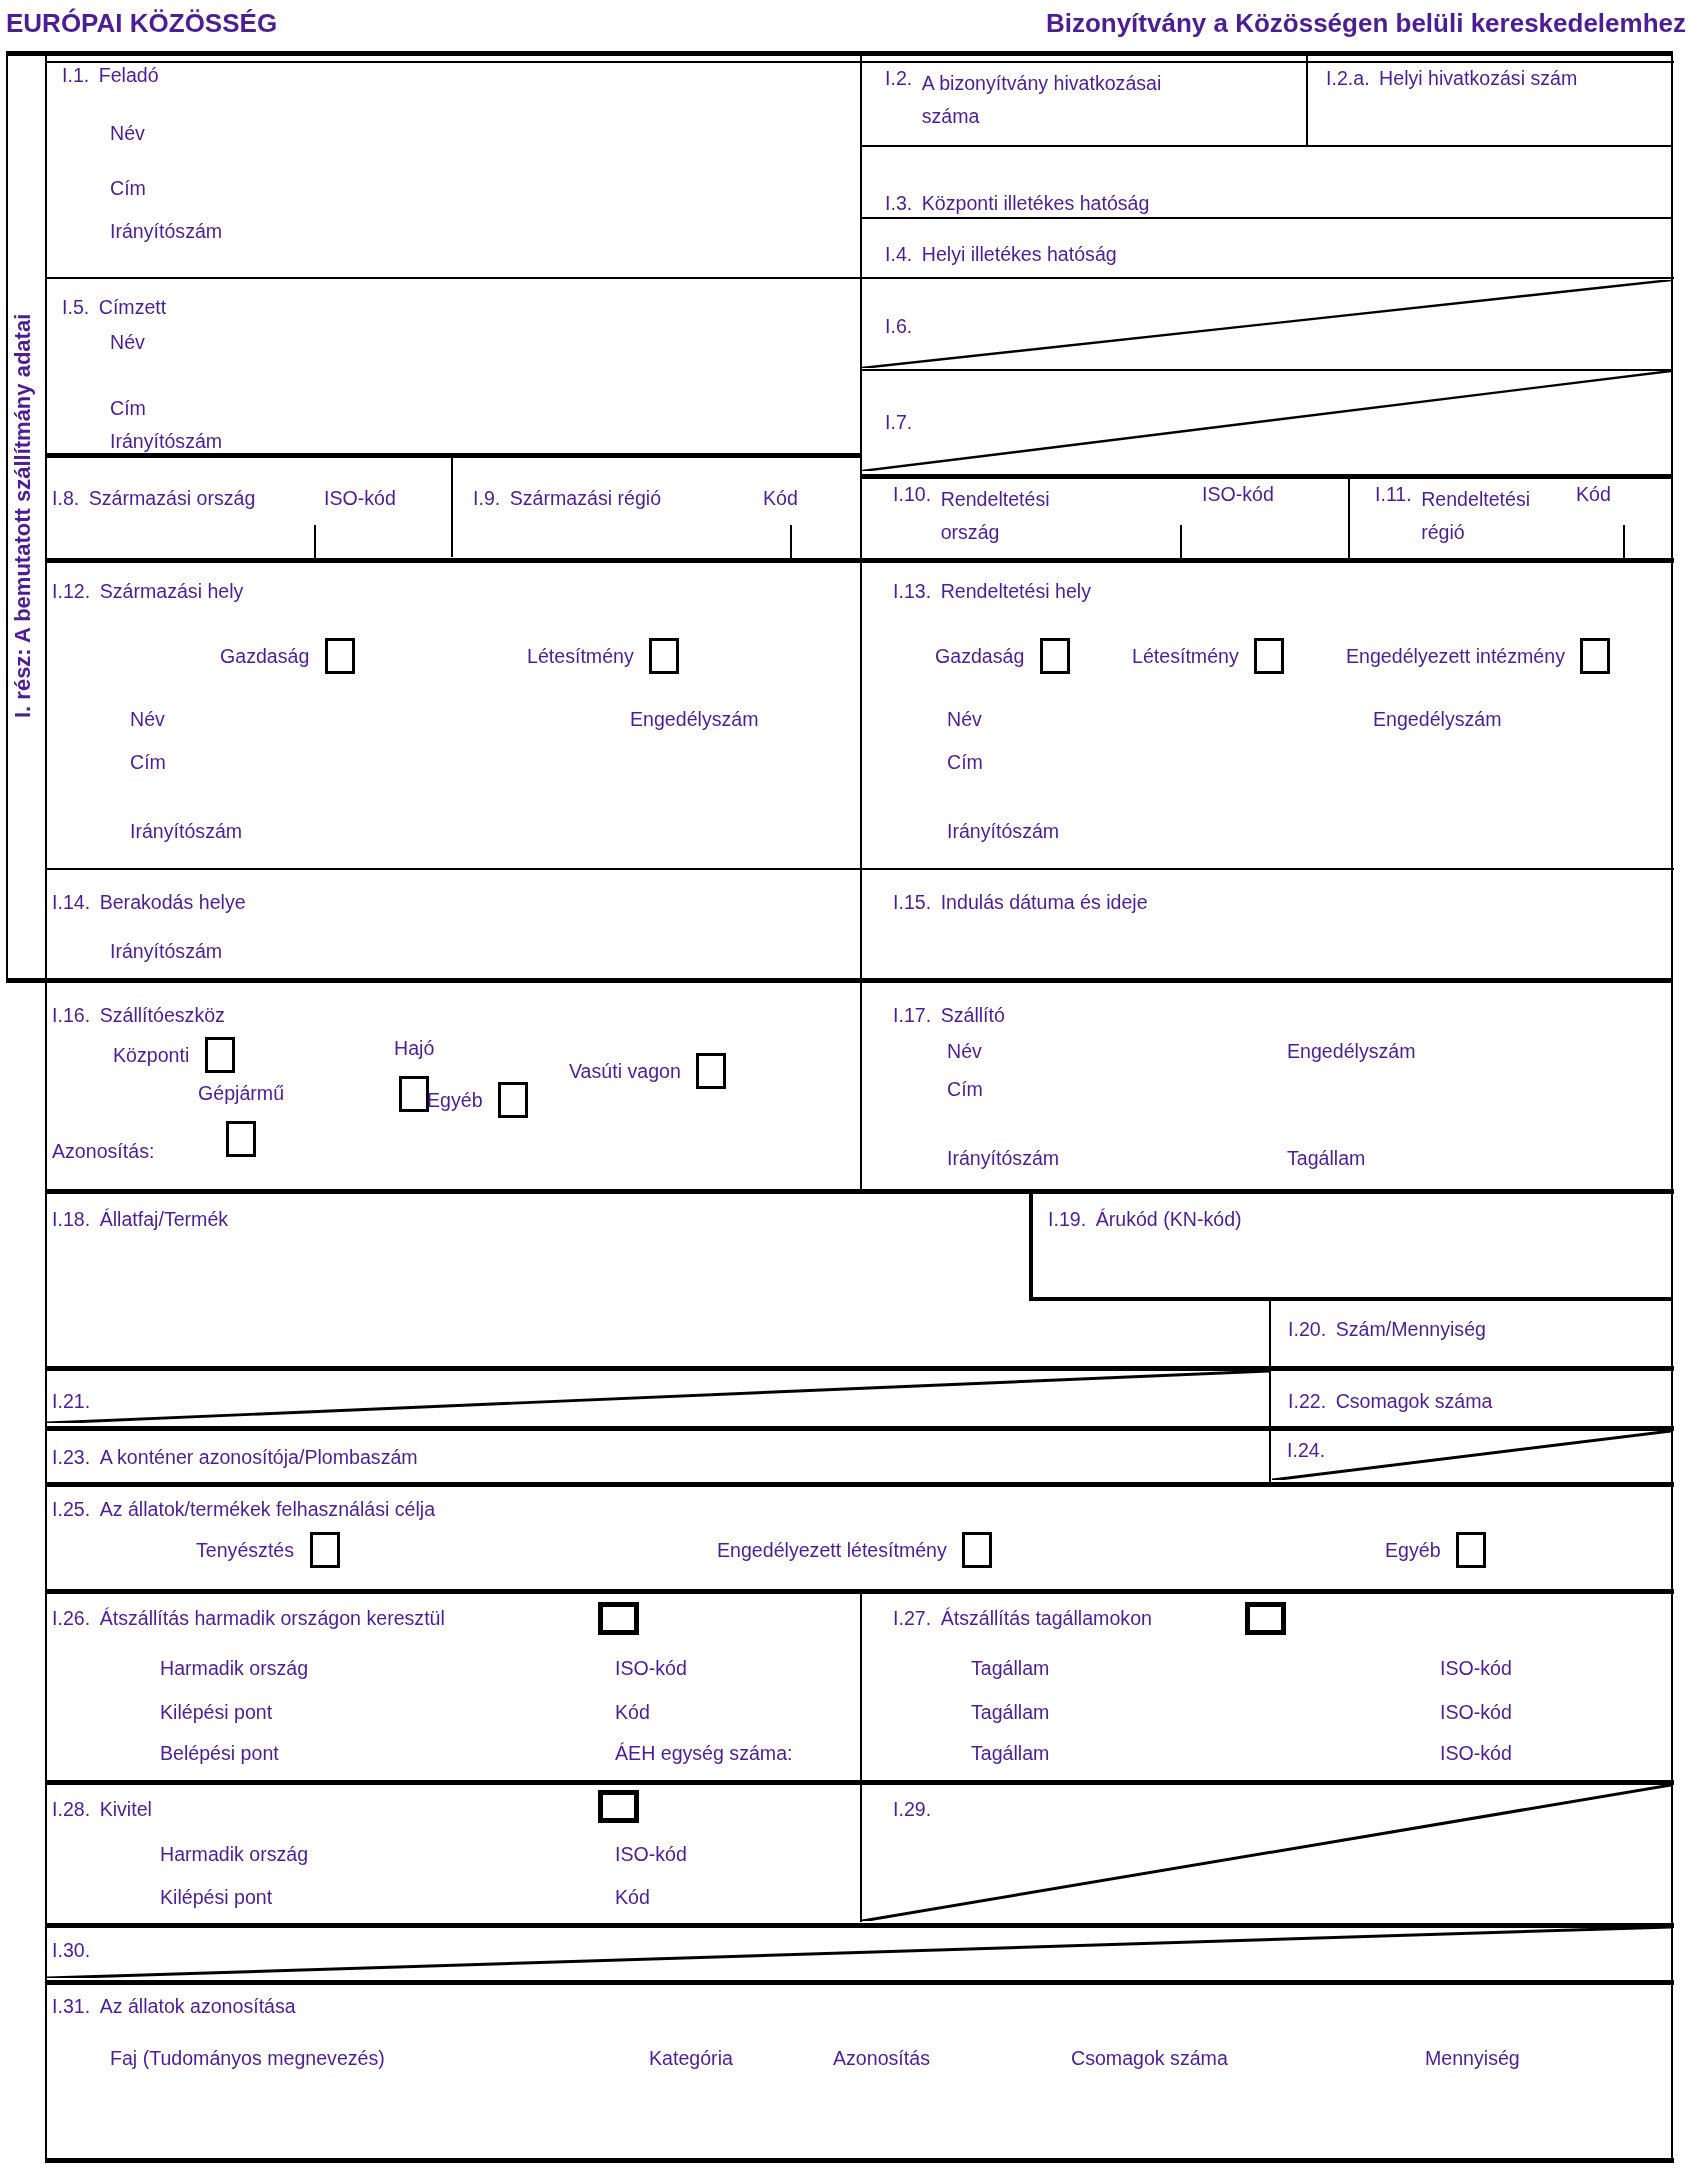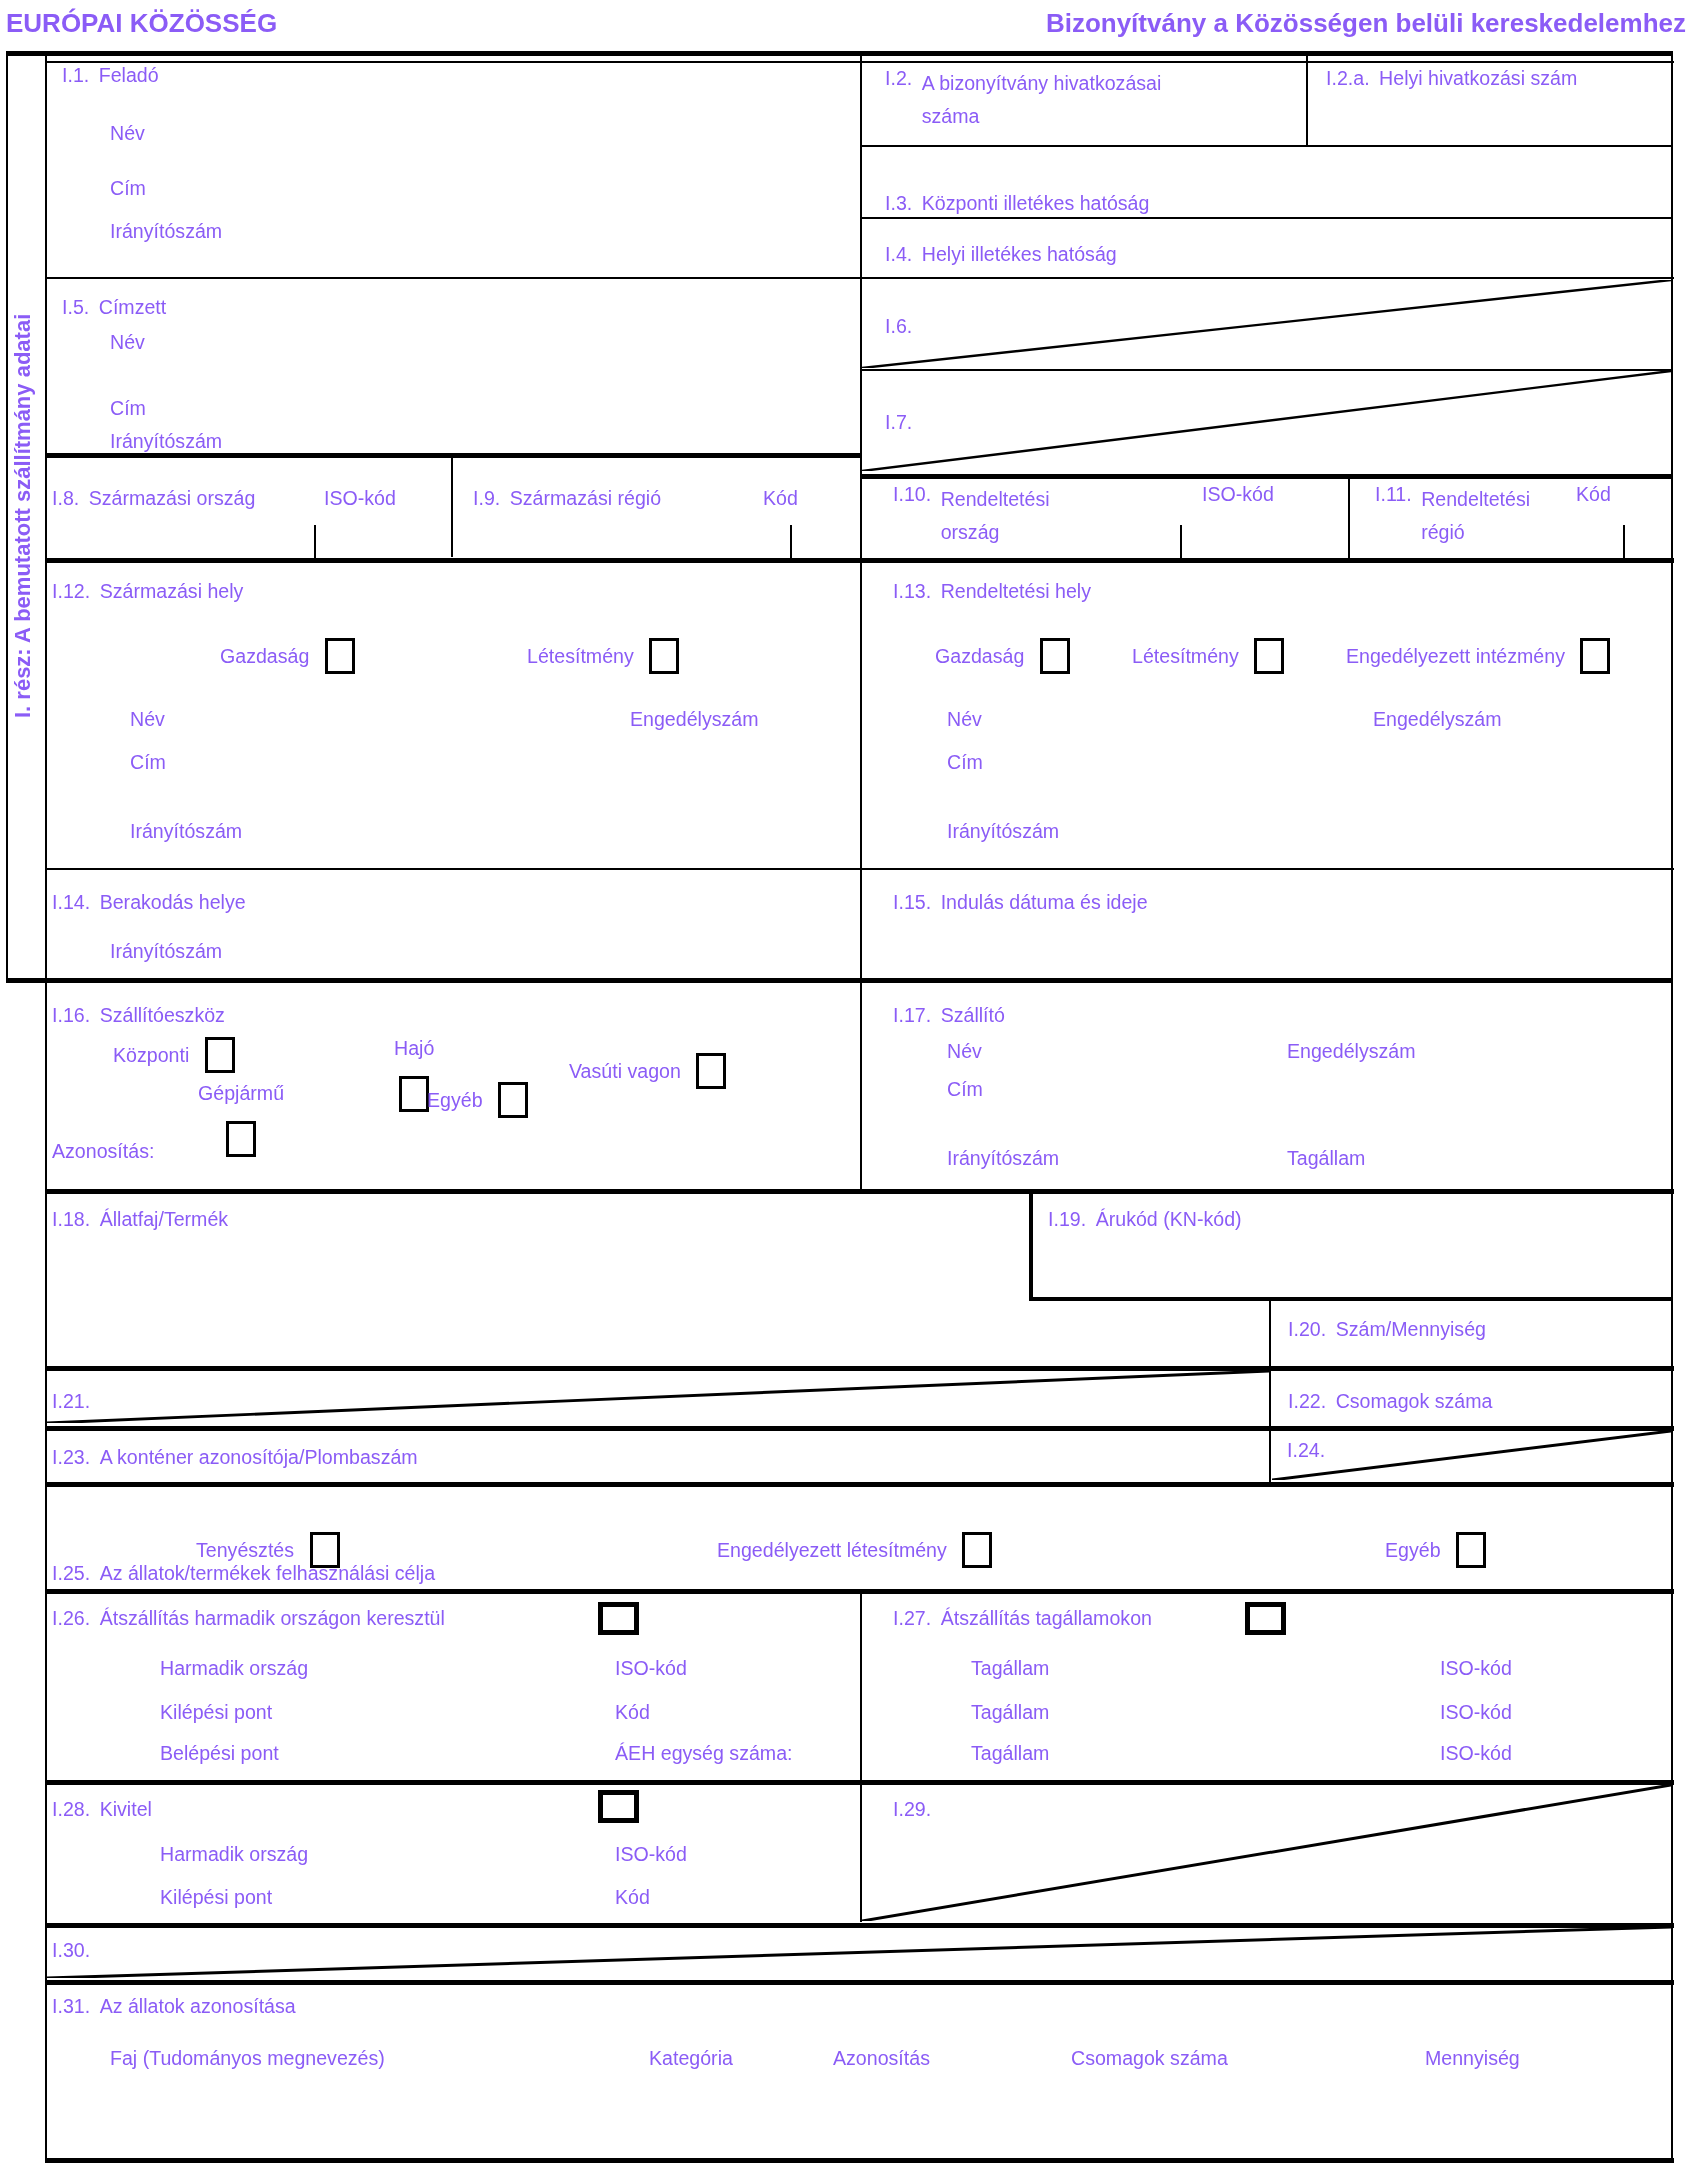--- a/index.html
+++ b/index.html
@@ -1,17 +1,17 @@
 <!DOCTYPE html>
 <html style="font-size:9.5px"><head>
 <meta charset="utf-8">
 <style>
   html,body{margin:0;padding:0;background:#fff;}
   .page{position:relative;width:1692px;height:2183px;background:#ffffff;
-        font-family:"Liberation Sans",sans-serif;color:#8b5cf6;font-size:19.6px;overflow:hidden;}
+        font-family:"Liberation Sans",sans-serif;color:#4c1d95;font-size:19.6px;overflow:hidden;}
   .hl,.vl,.tick{position:absolute;background:#000;}
   .lbl{position:absolute;white-space:nowrap;}
   .lbl .t{margin-left:9.5px;}
   .lbl .n{display:inline-block;vertical-align:top;margin-right:9.5px;}
   .lbl .ttl{display:inline-block;vertical-align:top;white-space:normal;line-height:1.7;}
   .code{position:absolute;white-space:nowrap;}
   .opt{position:absolute;display:flex;align-items:center;gap:15.5px;white-space:nowrap;}
   .cbx{display:inline-block;width:24px;height:30px;border:3.6px solid #000;background:#fff;box-sizing:content-box;}
   .cbx.lg{width:31px;height:22.6px;border-width:5.4px;}
   .cbabs{position:absolute;}
@@ -245,21 +245,21 @@
 
   <div class="lbl" style="left:52px;top:1390px;">I.21.</div>
   <div class="lbl" style="left:1288px;top:1390px;">
     <span>I.22.</span><span class="t">Csomagok száma</span>
   </div>
   <div class="lbl" style="left:52px;top:1446px;">
     <span>I.23.</span><span class="t">A konténer azonosítója/Plombaszám</span>
   </div>
   <div class="lbl" style="left:1287px;top:1439px;">I.24.</div>
 
-  <div class="lbl" style="left:52px;top:1562px;">
+  <div class="lbl" style="left:52px;top:1498px;">
     <span>I.25.</span><span class="t">Az állatok/termékek felhasználási célja</span>
   </div>
   <div class="opt" style="left:196px;top:1532px;">
     <span>Tenyésztés</span>
       <span class="cbx"></span>
   </div>
   <div class="opt" style="left:717px;top:1532px;">
     <span>Engedélyezett létesítmény</span>
       <span class="cbx"></span>
   </div>

